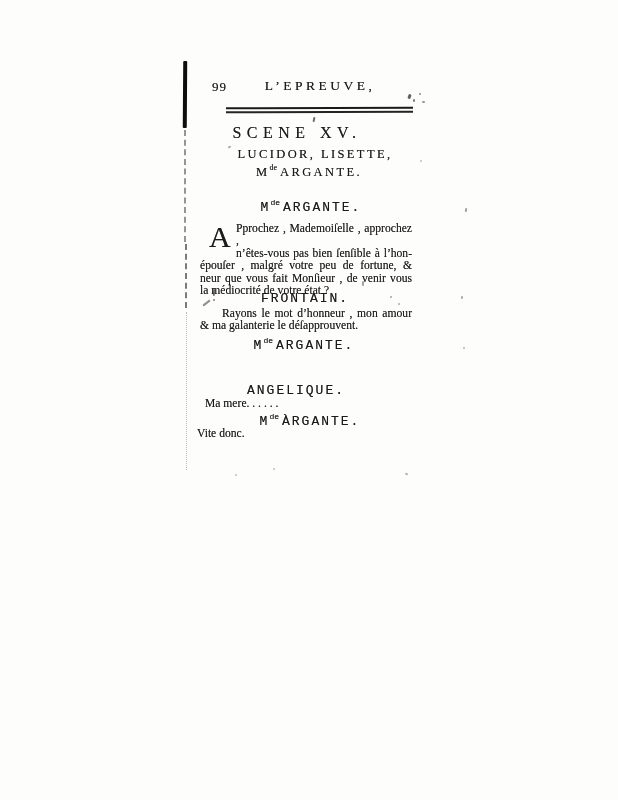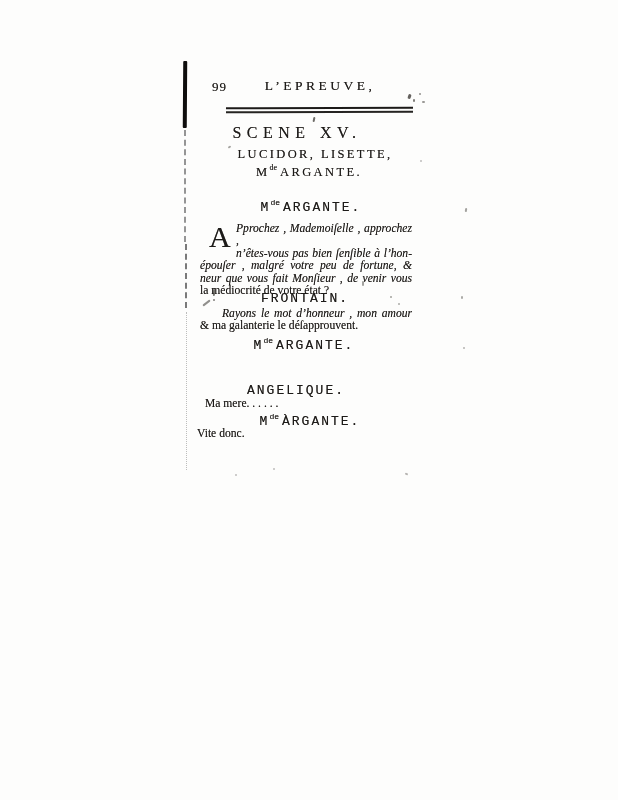--- a/index.html
+++ b/index.html
@@ -40,21 +40,21 @@
   .msup{font-size:8px;letter-spacing:0;position:relative;top:-1px;margin-right:3px;}
   .nud3{transform:translateX(3px);} .nud5{transform:translateX(5px);}
   .nud7{transform:translateX(7px);} .nud9{transform:translateX(9px);}
   .nudm1{transform:translateX(-1px);} .nudm2{transform:translateX(-2px);}
   .nudm10{transform:translateX(-10px);} .nud4{transform:translateX(4px);}
 
   
   .speech{position:absolute;left:200px;width:212px;font-size:11.6px;line-height:12.45px;}
   .bl{position:relative;white-space:normal;}
   .pl{padding-left:36px;}
-  .just{text-align:justify;text-align-last:justify;font-style:italic;}
+  .just{text-align:justify;text-align-last:justify;}
   .in22{text-indent:22px;} .in12{text-indent:12px;} .in5{text-indent:5px;}
   .inneg{margin-left:-3px;}
   .dropcap{position:absolute;left:9px;top:1px;font-size:30px;line-height:25px;}
 
   
   .gutter-solid{position:absolute;left:183px;top:61px;width:4px;height:67px;background:#0f0e0d;transform:rotate(.4deg);border-radius:1px;}
   .gutter-dash1{position:absolute;left:184px;top:130px;height:112px;width:0;border-left:2px dashed rgba(45,45,45,.5);}
   .gutter-dash2{position:absolute;left:185px;top:244px;height:64px;width:0;border-left:2.5px dashed rgba(35,35,35,.6);}
   .gutter-dots{position:absolute;left:186px;top:312px;height:158px;width:0;border-left:1.5px dotted rgba(110,110,110,.45);}
   .sp{position:absolute;background:#4a4742;border-radius:1.5px;}

